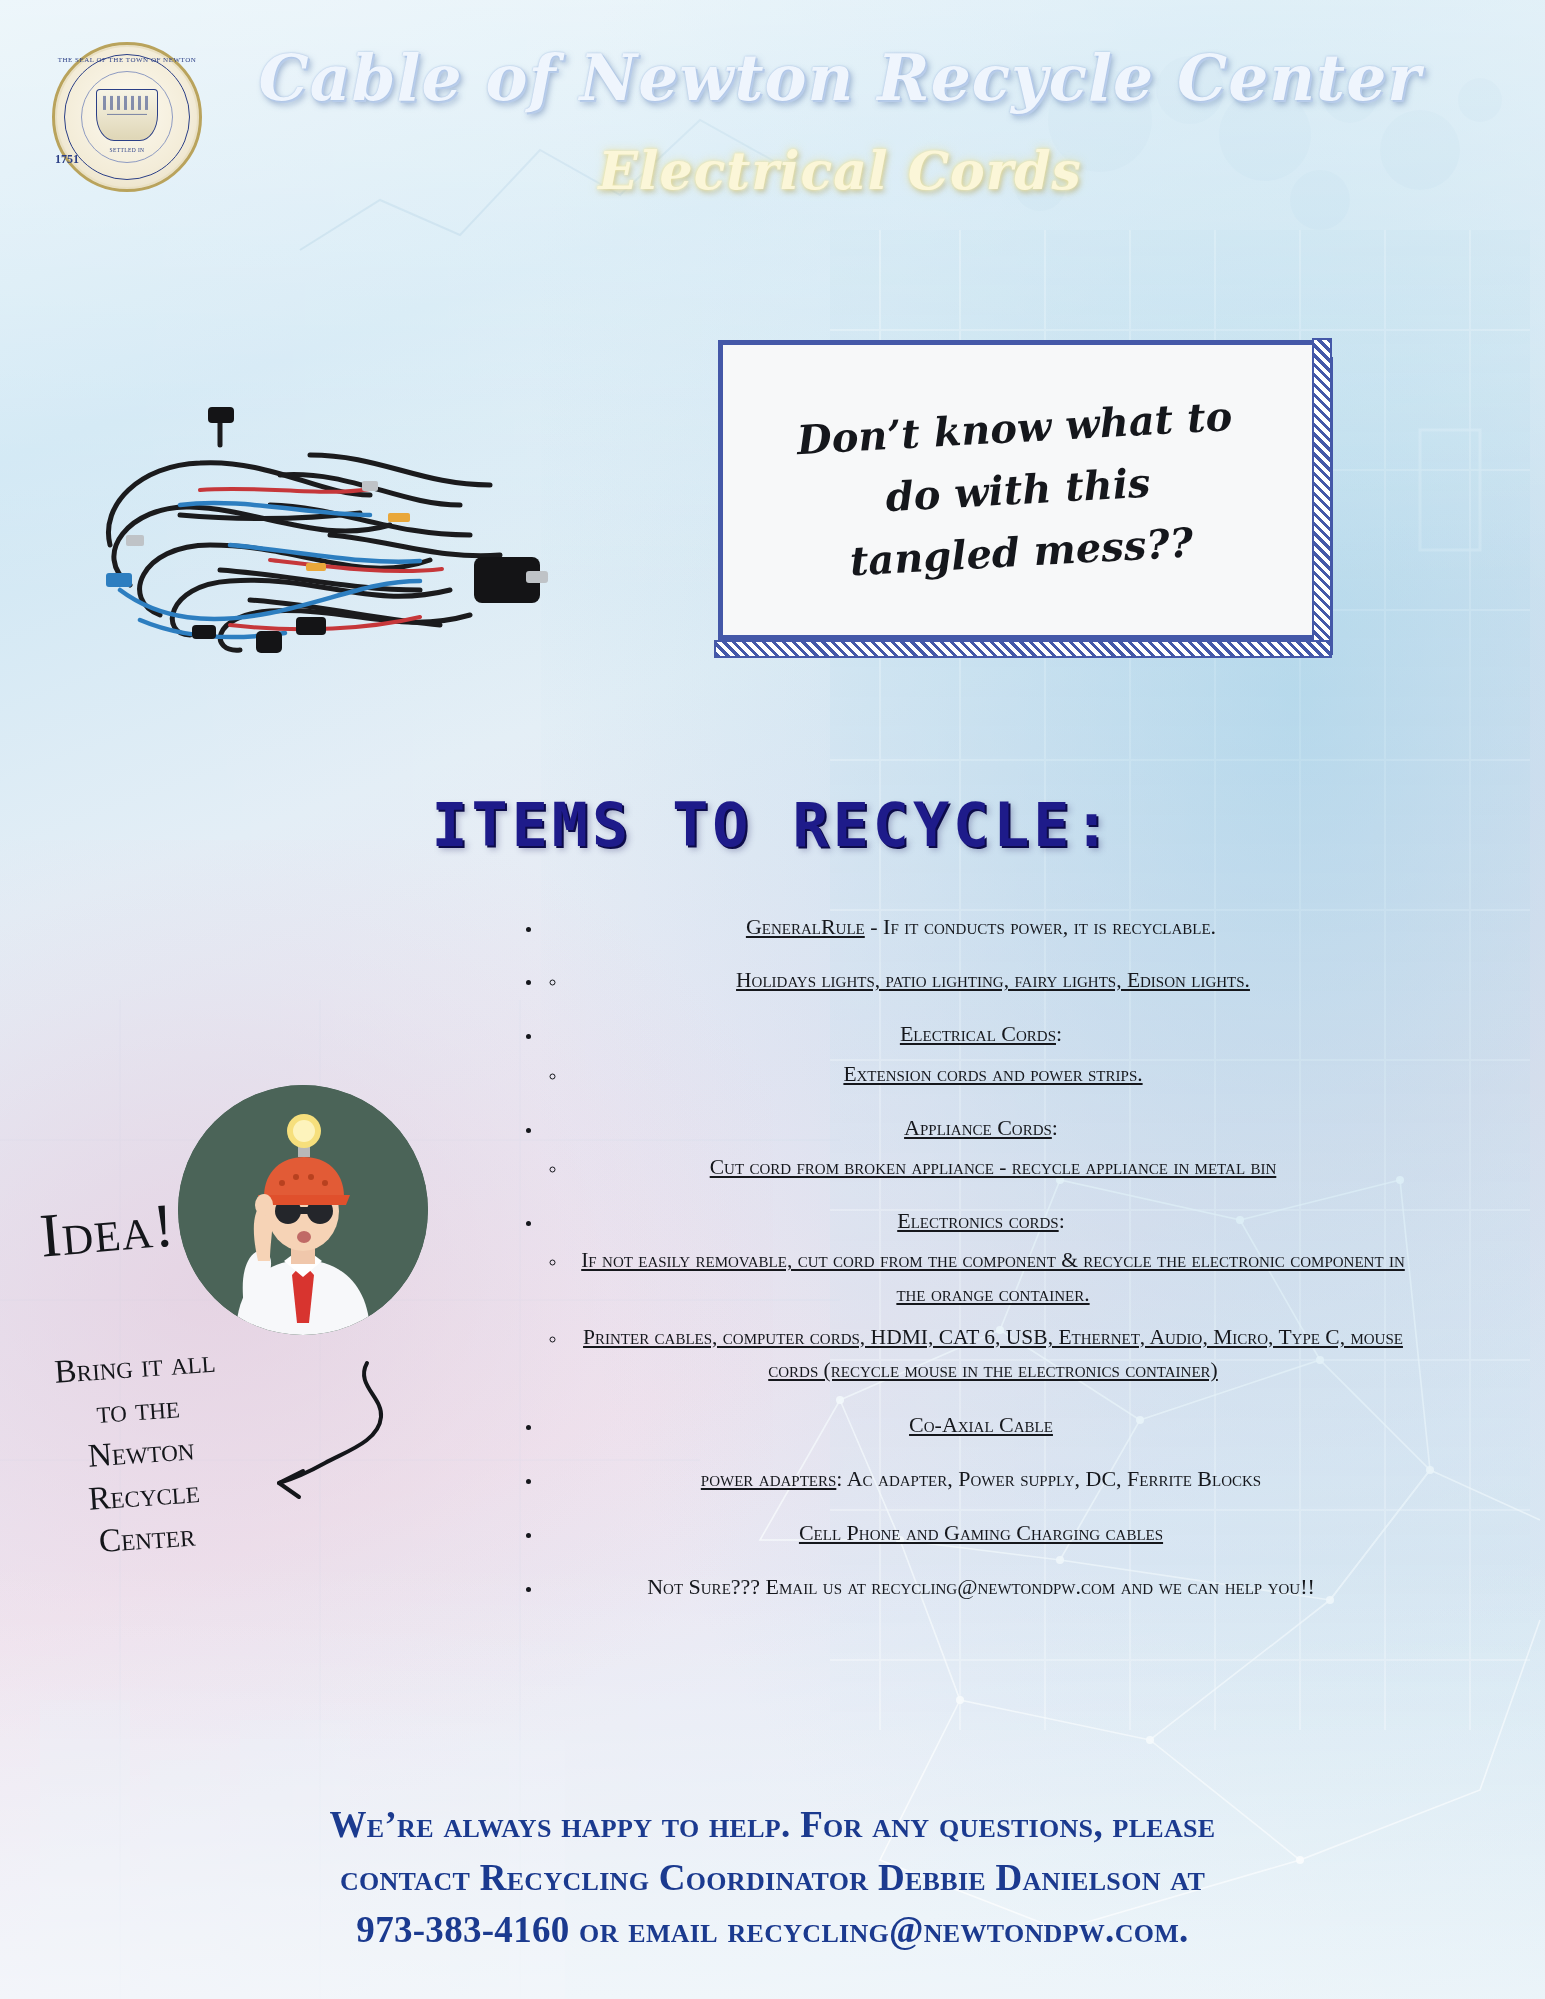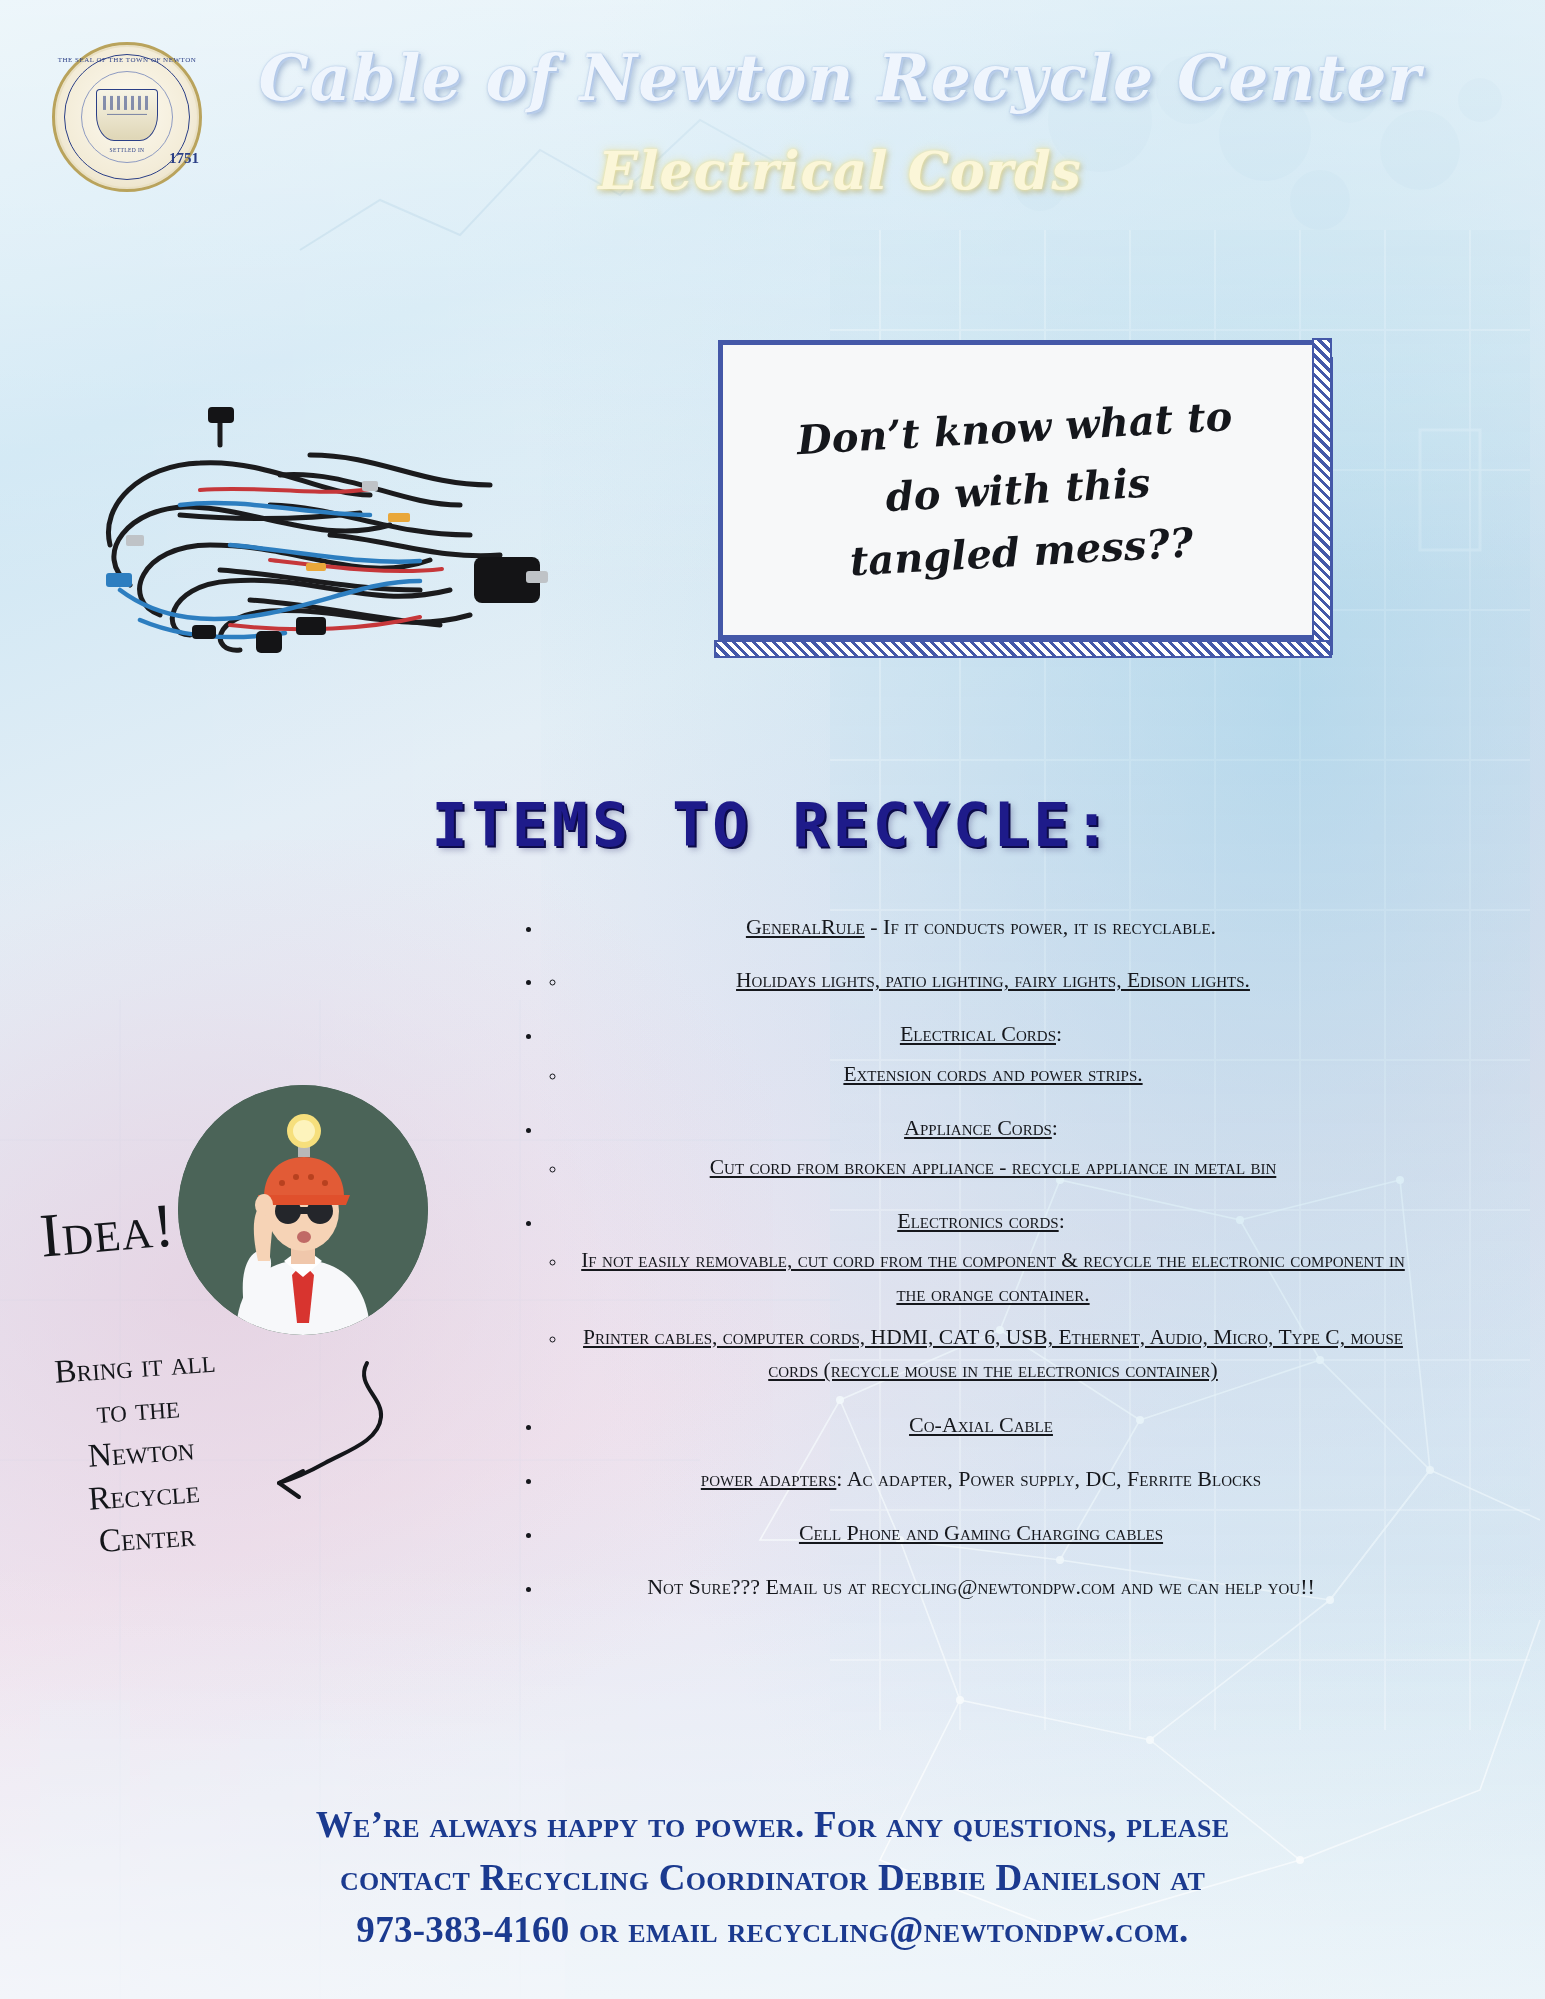--- a/index.html
+++ b/index.html
@@ -88,21 +88,21 @@
   .seal-top-text, .seal-bot-text {
     position: absolute; left: 0; width: 100%;
     text-align: center;
     font-family: "Liberation Serif", serif;
     color: #2b3f86;
     letter-spacing: .5px;
   }
   .seal-top-text { top: 11px; font-size: 7px; }
   .seal-year {
     position: absolute; left: 0; width: 100%; bottom: 22px;
-    text-align: right; font-size: 15px; font-weight: bold; color: #2b3f86;
+    text-align: left; font-size: 12px; font-weight: bold; color: #2b3f86;
   }
   .seal-settled {
     position: absolute; left: 0; width: 100%; bottom: 36px;
     text-align: center; font-size: 5.5px; color: #2b3f86; letter-spacing: .4px;
   }
 
   .title-main {
     position: absolute;
     left: 250px; top: 45px;
     width: 1180px;
@@ -562,18 +562,18 @@
     <div>Recycle</div>
     <div>Center</div>
   </div>
 
   <svg class="arrow-art" viewBox="0 0 160 160">
     <path d="M112 8 C100 30 128 42 126 62 C124 86 92 96 70 108 C52 118 38 124 24 128" fill="none" stroke="#14161a" stroke-width="4" stroke-linecap="round"></path>
     <path d="M24 128 L48 116 M24 128 L44 142" fill="none" stroke="#14161a" stroke-width="4" stroke-linecap="round"></path>
   </svg>
 
   <div class="footer">
-    <div>We’re always happy to power. For any questions, please</div>
+    <div>We’re always happy to help. For any questions, please</div>
     <div>contact Recycling Coordinator Debbie Danielson at</div>
     <div>973-383-4160 or email recycling@newtondpw.com.</div>
   </div>
 
 </div>
 
 </body></html>

